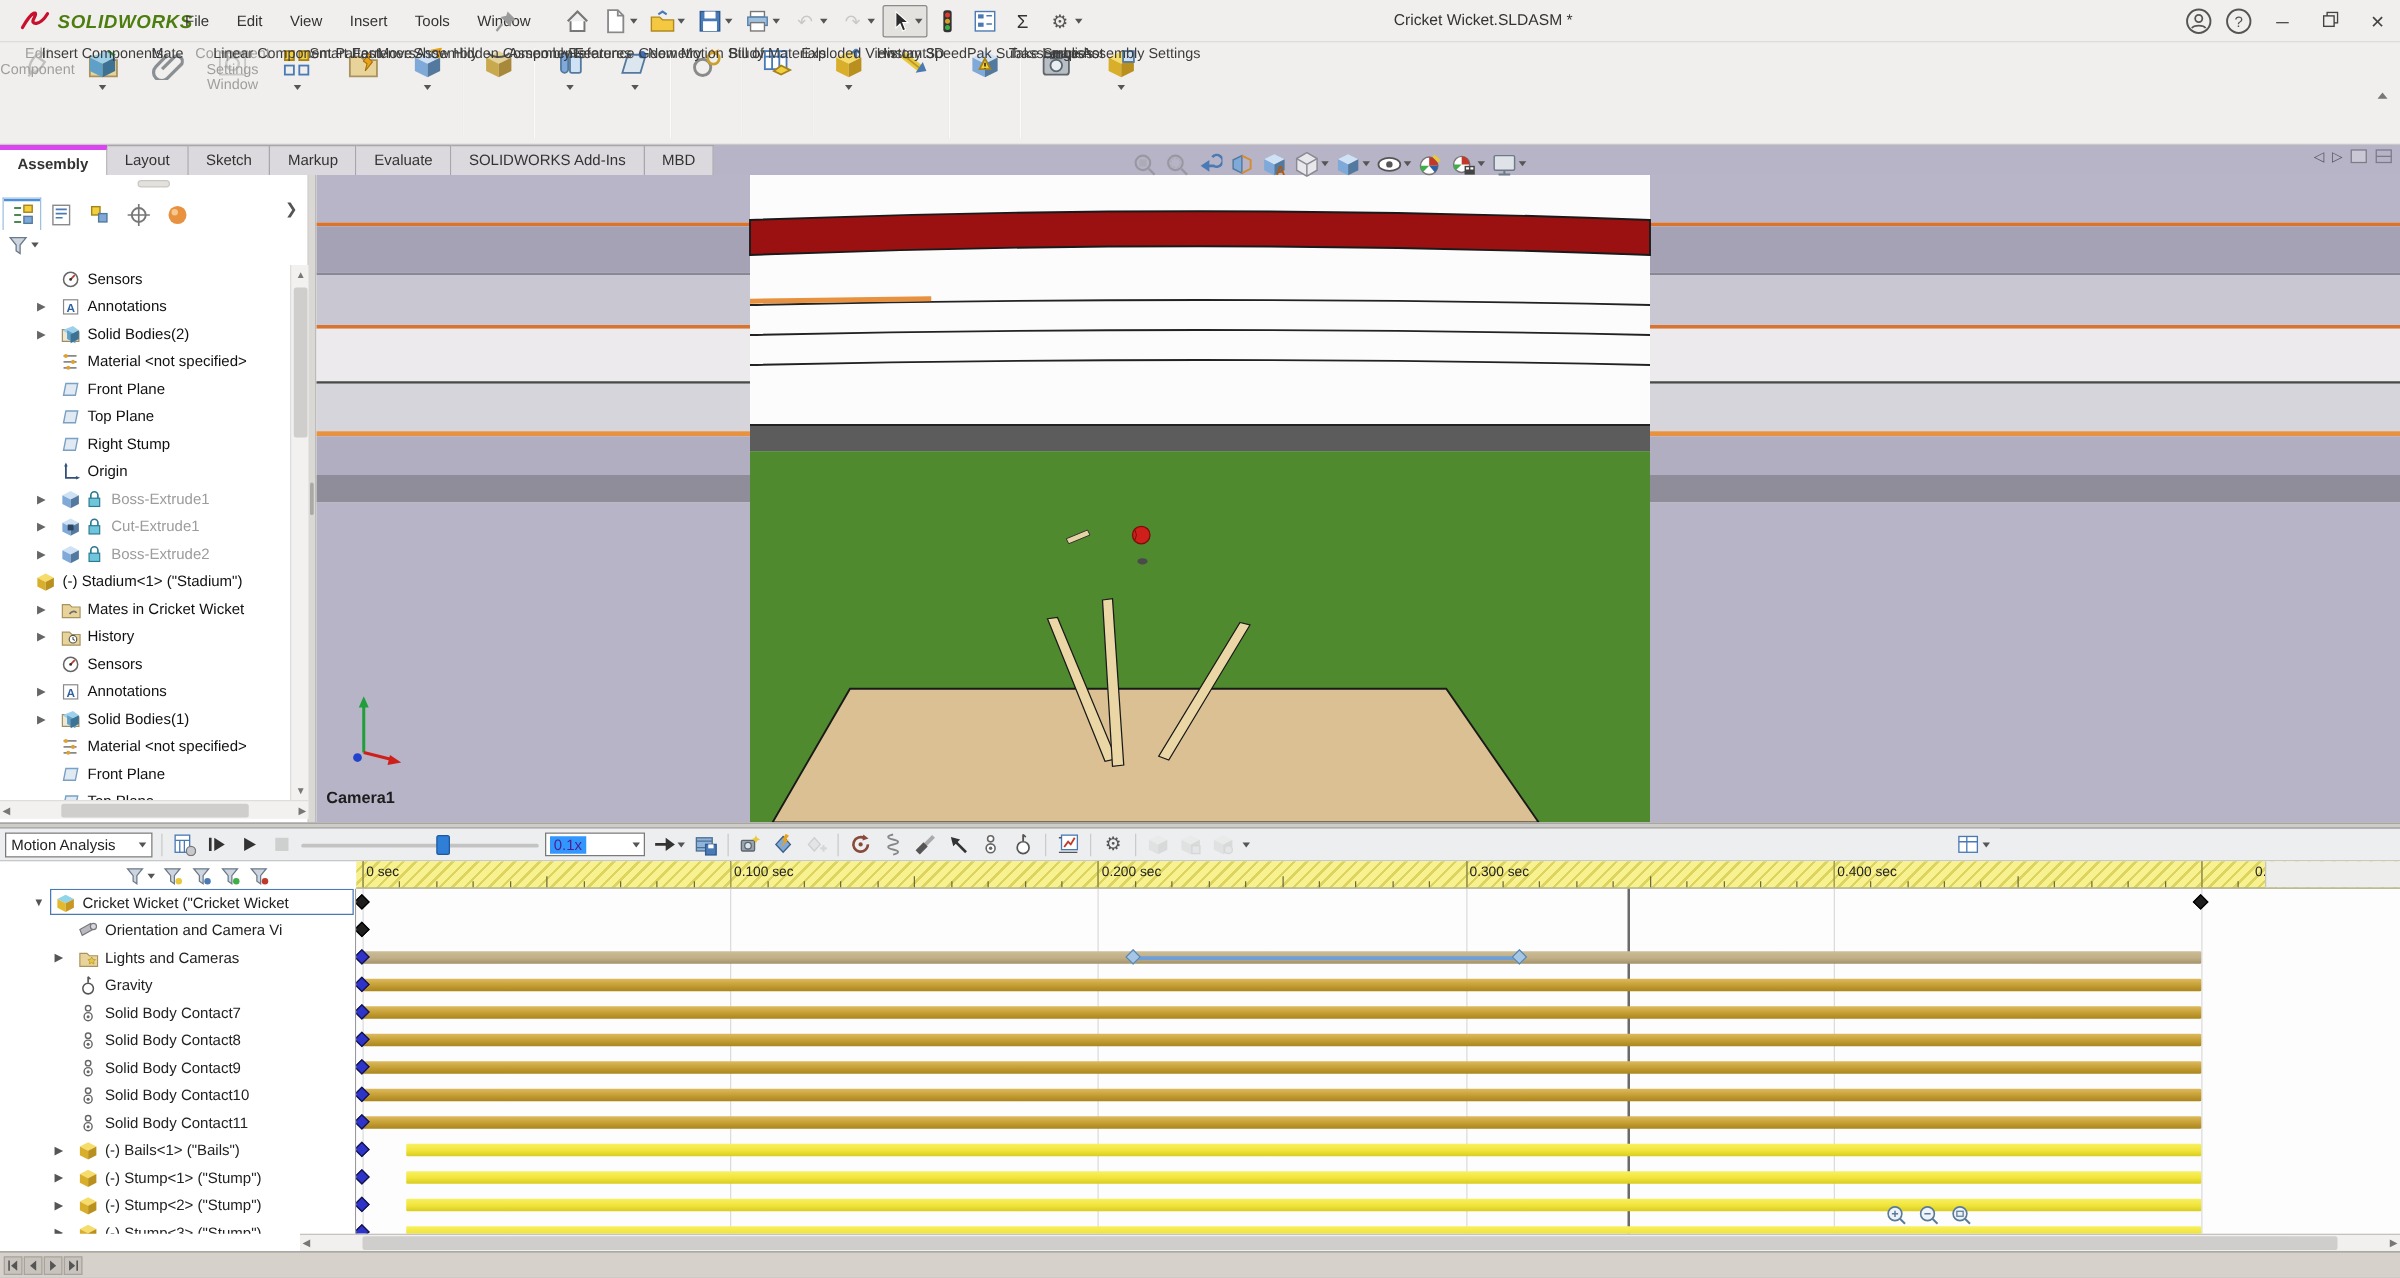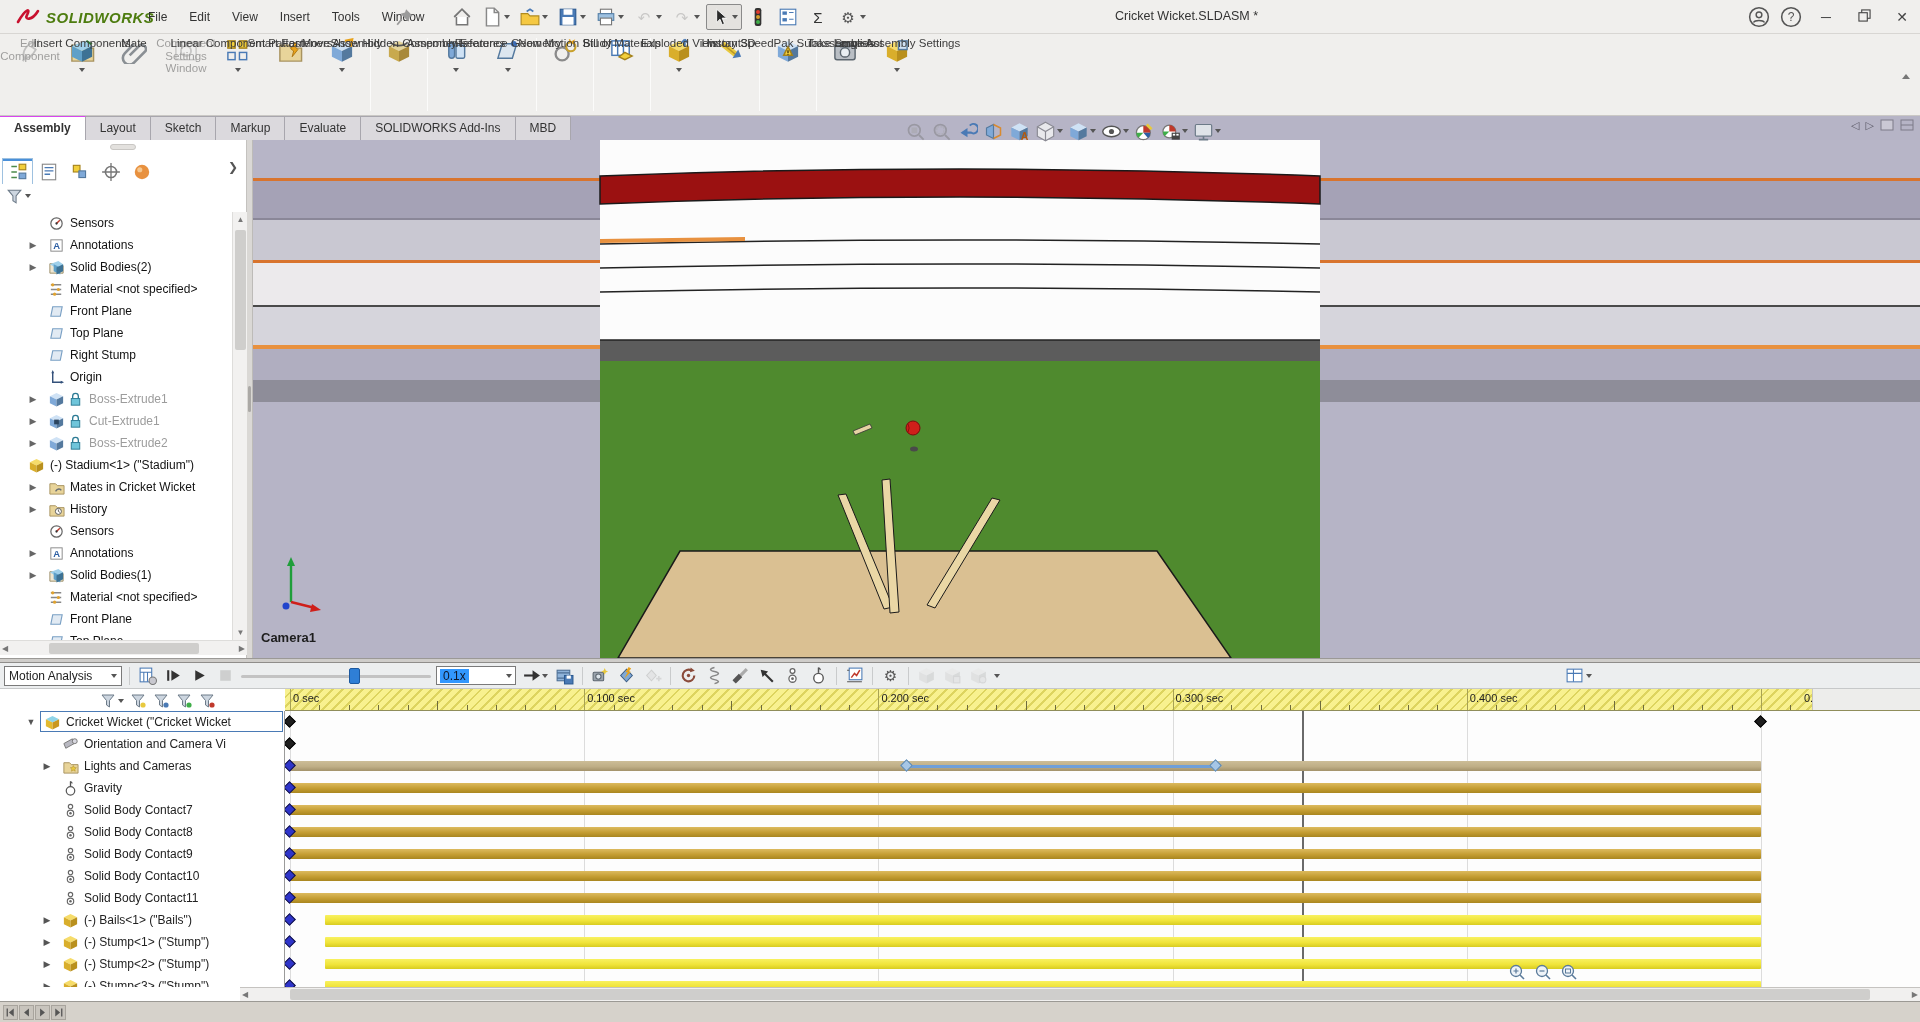--- a/index.html
+++ b/index.html
@@ -31,21 +31,21 @@
   .rbtn .ic{width:26px;height:26px;margin-bottom:2px}
   .rbtn .rlabel{font-size:11.5px;line-height:12.5px;color:#3c3c3c}
   .rbtn.disabled{opacity:.45;filter:grayscale(.9)}
   .rbtn .caret{margin-top:2px}
   .rsep{width:1px;background:#d2d0cd;border-right:1px solid #fbfbfa;margin:4px 2px}
   .ribbon-collapse{position:absolute;right:10px;top:74px}
   
   .cmdtabs-row{position:absolute;left:0;top:116px;width:1920px;height:24px;background:#b6b4c6}
   .cmdtabs-left{position:absolute;left:0;top:0;height:24px;background:#cecbd2;display:flex}
   .ctab{padding:4px 14px 0;height:24px;font-size:12px;color:#333;background:#dbd9dd;border-right:1px solid #a8a6ad;border-top:1px solid #a8a6ad}
-  .ctab.active{background:#fff;font-weight:bold;border-top:1px solid #d946ef}
+  .ctab.active{background:#fff;font-weight:bold;border-top:4px solid #d946ef}
   .vp-corner{position:absolute;right:6px;top:2px;display:flex;gap:6px;align-items:center;color:#5a5866;font-size:11px}
   
   .main{position:absolute;left:0;top:140px;width:1920px;height:518px}
   .left-panel{position:absolute;left:0;top:0;width:247px;height:518px;background:#fff;border-right:1px solid #c4c2bf}
   .panel-grip{position:absolute;left:110px;top:4px;width:26px;height:6px;border-radius:3px;background:#e3e1de;border:1px solid #c9c7c4}
   .fp-tabs{position:absolute;left:2px;top:16px;height:28px;display:flex;align-items:flex-end}
   .fptab{width:31px;height:26px;display:flex;align-items:center;justify-content:center;border:1px solid transparent;border-bottom:0}
   .fptab.active{background:#fff;border-color:#9ec1e0;box-shadow:inset 0 2px 0 #4a90d9}
   .fp-expand{position:absolute;right:8px;top:20px;color:#555;font-size:12px}
   .fp-filter{position:absolute;left:4px;top:46px;height:20px;display:flex;align-items:center;gap:2px}
@@ -72,21 +72,21 @@
   .motion{position:absolute;left:0;top:663px;width:1600px;height:338px;background:#fff}
   .m-toolbar{position:absolute;left:0;top:0;width:1920px;height:26px;background:#eceeef;border-bottom:1px solid #c6c8c9;display:flex;align-items:center;gap:5px;padding:0 4px}
   .m-select{width:118px;height:20px;background:#fff;border:1px solid #7a7a7a;display:flex;align-items:center;justify-content:space-between;padding:0 4px;font-size:12px}
   .m-sep{width:1px;height:18px;background:#c9cbcc;margin:0 2px}
   .m-btn{display:flex;align-items:center;gap:1px;padding:1px;border-radius:2px}
   .m-btn .ic{width:19px;height:19px}
   .slider{position:relative;width:190px;height:18px;flex:none}
   .slider .track{position:absolute;left:0;right:0;top:8px;height:3px;background:#c3c3c3;border-radius:2px}
   .slider .handle{position:absolute;left:108px;top:1px;width:11px;height:16px;background:#2f7fd6;border:1px solid #1c5globalcolor;border:1px solid #1c59a0;border-radius:2px}
   .m-combo{width:80px;height:19px;background:#fff;border:1px solid #7a7a7a;display:flex;align-items:center;justify-content:space-between;padding:0 3px;font-size:12px}
-  .m-combo .sel{background:#3297fd;color:#0f172a;padding:0 3px}
+  .m-combo .sel{background:#3297fd;color:#4c1d95;padding:0 3px}
   .mm-toggle{position:absolute;right:8px;top:3px;display:flex;align-items:center;gap:2px}
   .m-filter{position:absolute;left:98px;top:28px;height:20px;display:flex;align-items:center;gap:3px}
   .m-filter .ic{width:18px;height:18px}
   .m-tree{position:absolute;left:0;top:48px;width:285px;height:276px;overflow:hidden;background:#fff;border-right:1px solid #9a9a9a}
   .mrow{position:absolute;left:0;width:285px;height:22px;display:flex;align-items:center;white-space:nowrap;overflow:hidden}
   .mrow .tarrow{position:absolute;font-size:9px;color:#555;width:10px;text-align:center}
   .mrow .ic{width:17px;height:17px}
   .mrow .tlabel{font-size:12px;margin-left:5px}
   .mrow.selected .selbox{position:absolute;left:40px;top:0;width:243px;height:21px;border:1px solid #4a7ab5}
   

